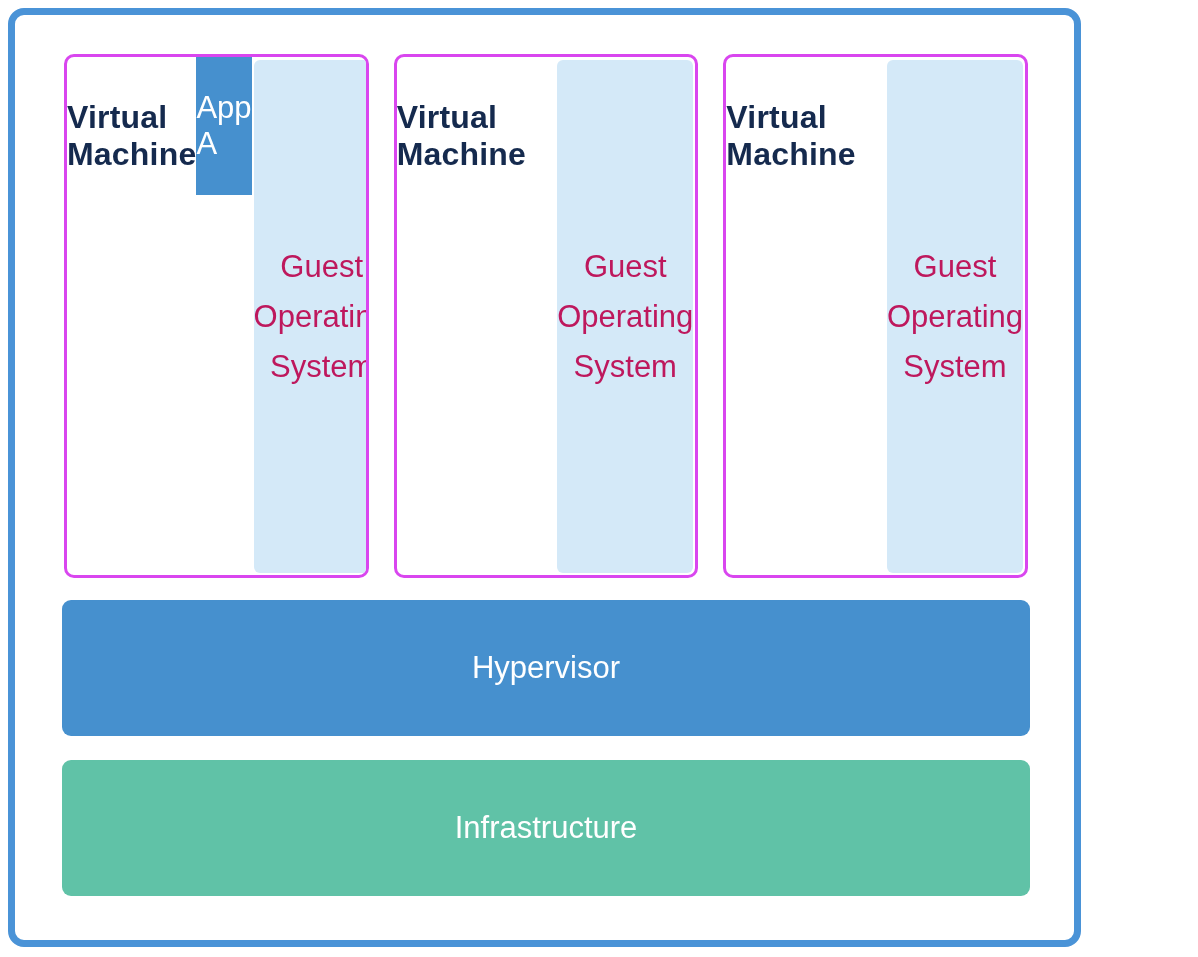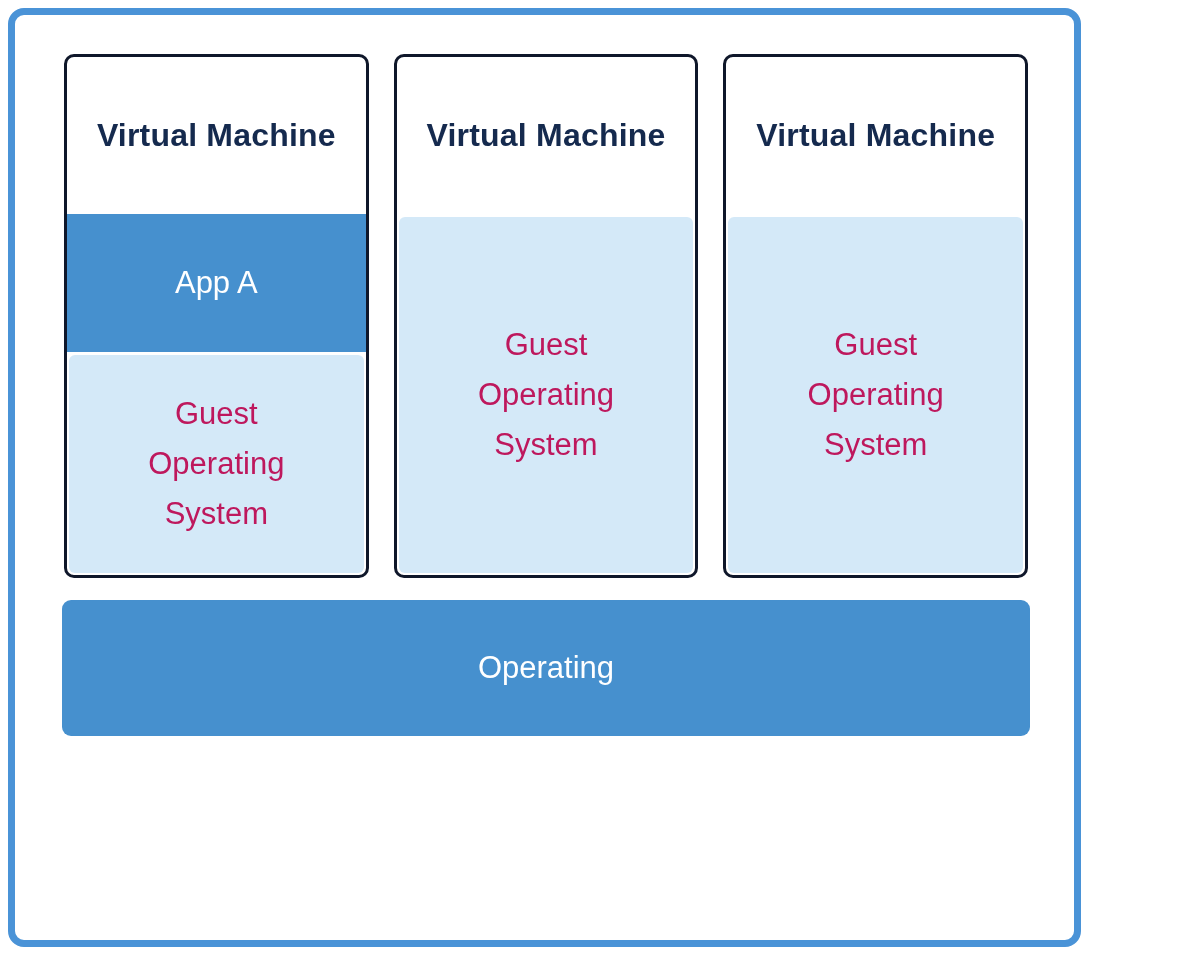--- a/index.html
+++ b/index.html
@@ -29,25 +29,25 @@
     position: absolute;
     left: 49px;
     top: 39px;
     width: 964px;
     height: 524px;
     display: flex;
     gap: 25px;
   }
   .vm-card {
     flex: 1 1 0;
-    border: 3px solid #0f172a;
+    border: 3px solid #d946ef;
     border-radius: 10px;
     background: #ffffff;
     display: flex;
-    flex-direction: column;
+    flex-direction: row;
     overflow: hidden;
   }
   .vm-title {
     height: 157px;
     display: flex;
     align-items: center;
     justify-content: center;
     color: #152a4e;
     font-size: 32px;
     font-weight: bold;
@@ -125,17 +125,18 @@
 
       <div class="vm-card">
         <div class="vm-title">Virtual Machine</div>
         <div class="guest-panel">
           <span>Guest Operating System</span>
         </div>
       </div>
 
     </div>
 
-    <div class="layer-bar hypervisor-bar">Operating</div>
+    <div class="layer-bar hypervisor-bar">Hypervisor</div>
 
+    <div class="layer-bar infrastructure-bar">Infrastructure</div>
 
   </div>
 </div>
 
 </body></html>

